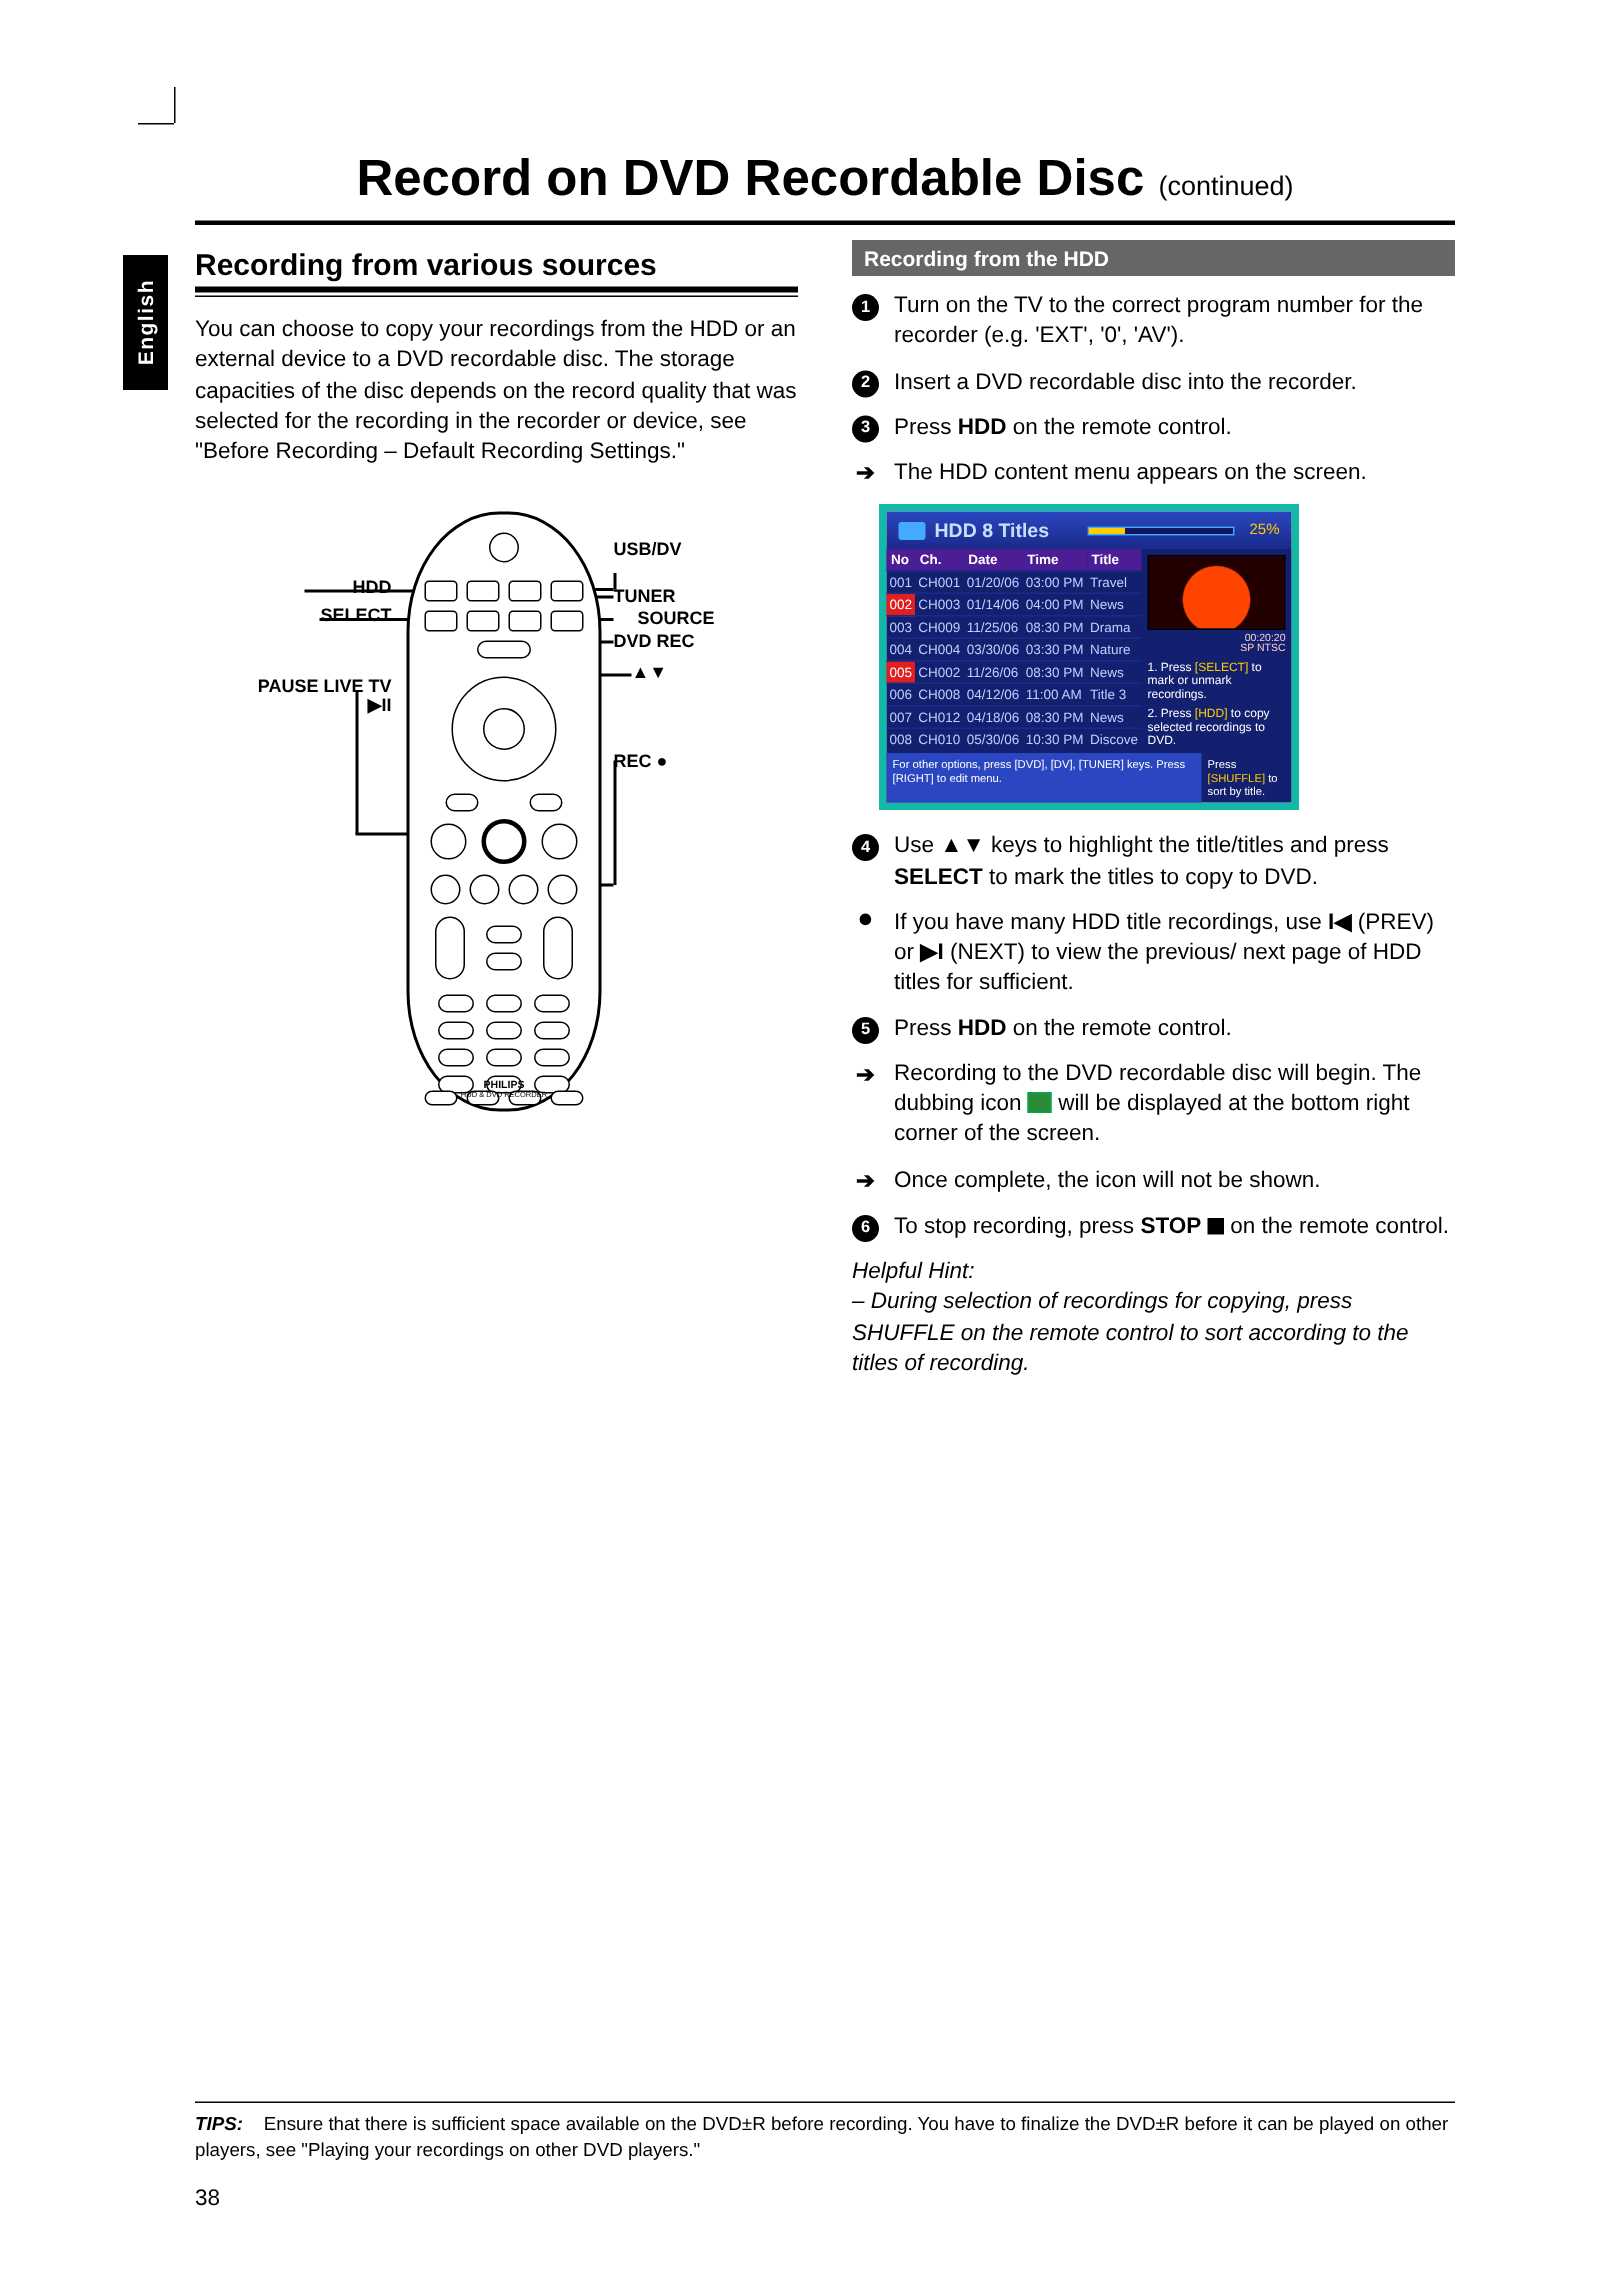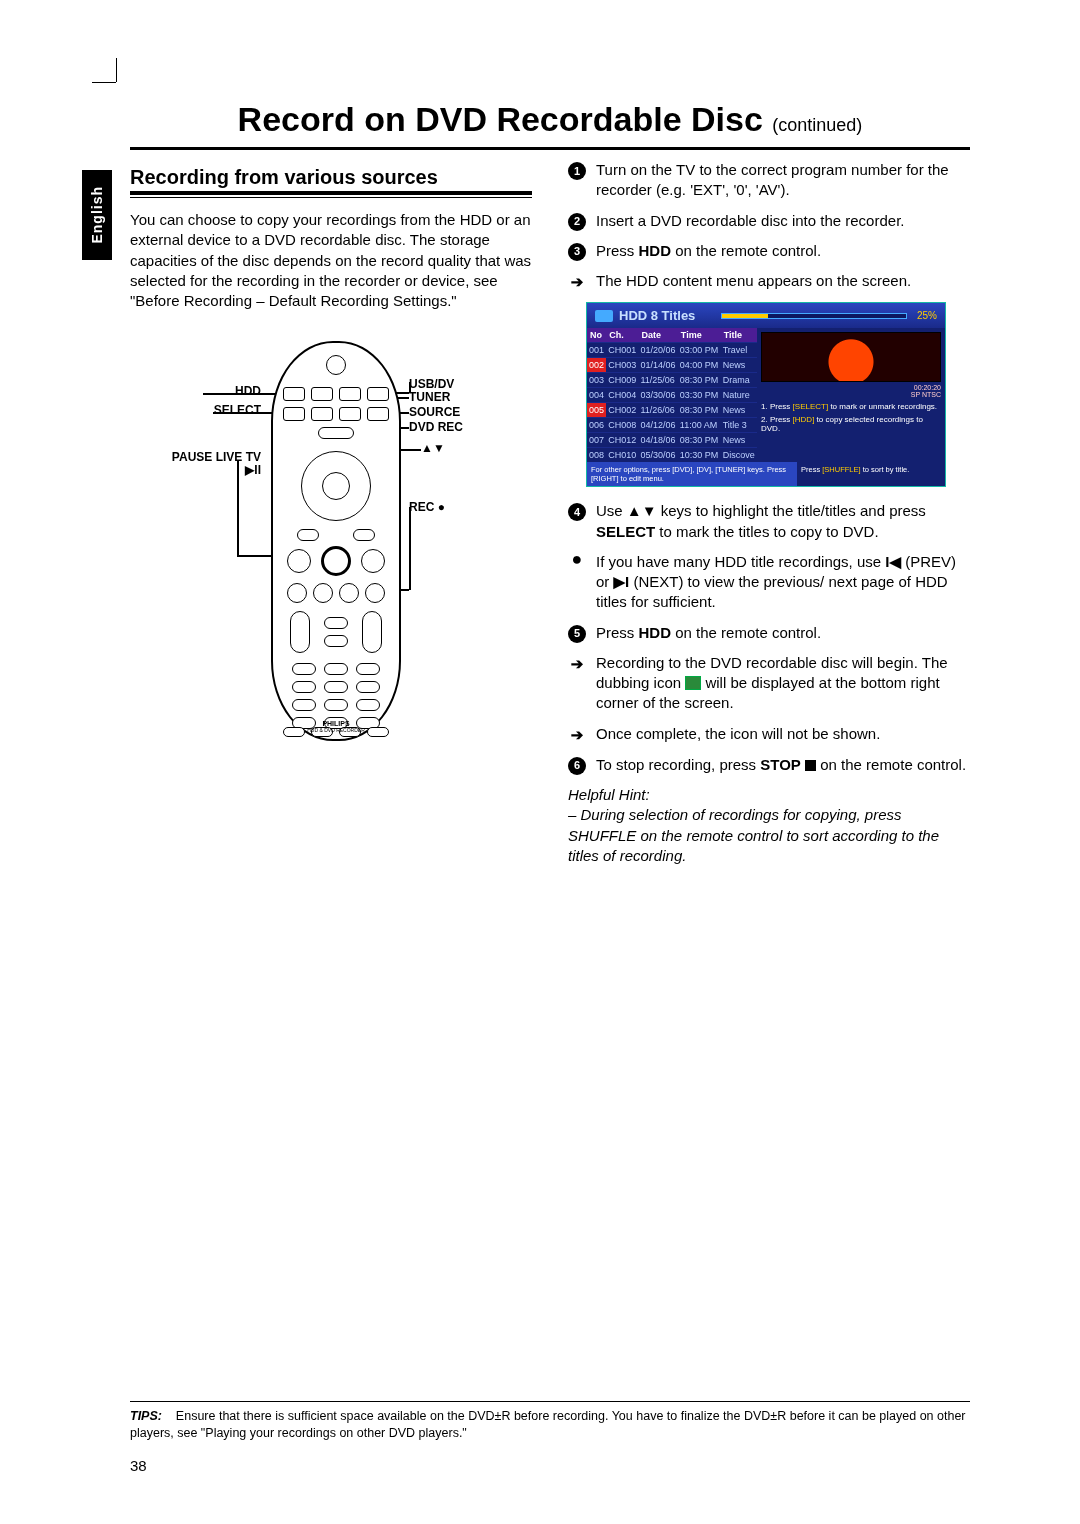--- a/index.html
+++ b/index.html
@@ -61,21 +61,21 @@
   .numgrid { position:absolute; left:0; right:0; top:320px; display:grid; grid-template-columns:repeat(3,24px); grid-template-rows:repeat(4,14px); gap:4px 8px; justify-content:center; }
   .numgrid .rbtn { width:24px; height:12px; border-radius:7px; }
   .row-bot { position:absolute; top:384px; left:0; right:0; display:flex; justify-content:center; gap:6px; }
   .row-bot .rbtn { width:22px; height:10px; border-radius:6px; }
   .brand { position:absolute; bottom:6px; left:0; right:0; text-align:center; font-size:7px; font-weight:bold; }
 
   .lbl { position:absolute; font-size:12px; font-weight:bold; white-space:nowrap; }
   .lead { position:absolute; background:#000; height:1.5px; }
 
   
-  .hdd-menu { width: 360px; border: 1px solid #14b8a6; margin: 6px 0 14px 18px; font-size: 9px; font-family: Arial, sans-serif; }
+  .hdd-menu { width: 280px; border: 5px solid #14b8a6; margin: 6px 0 14px 18px; font-size: 9px; font-family: Arial, sans-serif; }
   .hdd-top { background: linear-gradient(#2a46c0,#1a2a8a); color:#fff; display:flex; align-items:center; padding: 5px 8px; gap:6px; }
   .hdd-top .ttl { color:#c8e0ff; font-size:13px; font-weight:bold; white-space:nowrap; }
   .hdd-top .ico { width:18px; height:12px; background:#4af; border-radius:2px; }
   .hdd-top .bar { flex:1; height:6px; background:#0c1860; border:1px solid #4af; margin-left:20px; position:relative; }
   .hdd-top .bar::after { content:""; position:absolute; left:0; top:0; bottom:0; width:25%; background:#ffcc00; }
   .hdd-top .pct { color:#ffcc00; font-size:10px; margin-left:4px; }
   .hdd-body { display:flex; background:#132070; }
   .hdd-table { flex:0 0 170px; }
   .hdd-table table { width:100%; border-collapse:collapse; color:#bcd0ff; }
   .hdd-table th { background:#4c1d95; color:#fff; padding:2px 3px; text-align:left; font-weight:bold; }
@@ -119,26 +119,26 @@
         <div class="lead" style="left:52px; top:52px; width:78px;"></div>
         <div class="lbl" style="left:0; top:62px; text-align:right; width:110px;">SELECT</div>
         <div class="lead" style="left:62px; top:71px; width:68px;"></div>
         <div class="lbl" style="left:0; top:110px; text-align:right; width:110px; line-height:1.1;">
           <span style="display:block;">PAUSE LIVE TV</span>
           <span style="display:block;">▶II</span>
         </div>
         <div class="lead" style="left:86px; top:214px; width:81px;"></div>
         <div class="lead" style="left:86px; top:120px; width:1.5px; height:95px;"></div>
 
-        <div class="lbl" style="left:258px; top:36px;">USB/DV</div>
+        <div class="lbl" style="left:258px; top:18px;">USB/DV</div>
         <div class="lead" style="left:238px; top:51px; width:20px;"></div>
         <div class="lead" style="left:258px; top:41px; width:1.5px; height:11px;"></div>
         <div class="lbl" style="left:258px; top:49px;">TUNER</div>
         <div class="lead" style="left:238px; top:56px; width:20px;"></div>
-        <div class="lbl" style="left:258px; top:64px;">SOURCE</div>
+        <div class="lbl" style="left:274px; top:64px;">SOURCE</div>
         <div class="lead" style="left:238px; top:71px; width:20px;"></div>
         <div class="lbl" style="left:258px; top:79px;">DVD REC</div>
         <div class="lead" style="left:228px; top:86px; width:30px;"></div>
         <div class="lead" style="left:228px; top:71px; width:1.5px; height:16px;"></div>
         <div class="lbl updown" style="left:270px; top:100px;">▲▼</div>
         <div class="lead" style="left:210px; top:108px; width:60px;"></div>
         <div class="lead" style="left:210px; top:108px; width:1.5px; height:60px;"></div>
         <div class="lbl" style="left:258px; top:159px;">REC ●</div>
         <div class="lead" style="left:210px; top:248px; width:48px;"></div>
         <div class="lead" style="left:258px; top:166px; width:1.5px; height:83px;"></div>
@@ -207,20 +207,21 @@
             </div>
           <div class="brand">
             <div>PHILIPS</div>
             <div style="font-weight:normal; font-size:5px;">HDD &amp; DVD RECORDER</div>
           </div>
         </div>
       </div>
     </div>
 
     <div class="col">
+      <div class="sub-header">Recording from the HDD</div>
 
       <div class="step">
           <span class="bullet">1</span>
           <span class="txt">Turn on the TV to the correct program number for the recorder (e.g. 'EXT', '0', 'AV').</span>
         </div>
       <div class="step">
           <span class="bullet">2</span>
           <span class="txt">Insert a DVD recordable disc into the recorder.</span>
         </div>
       <div class="step">

